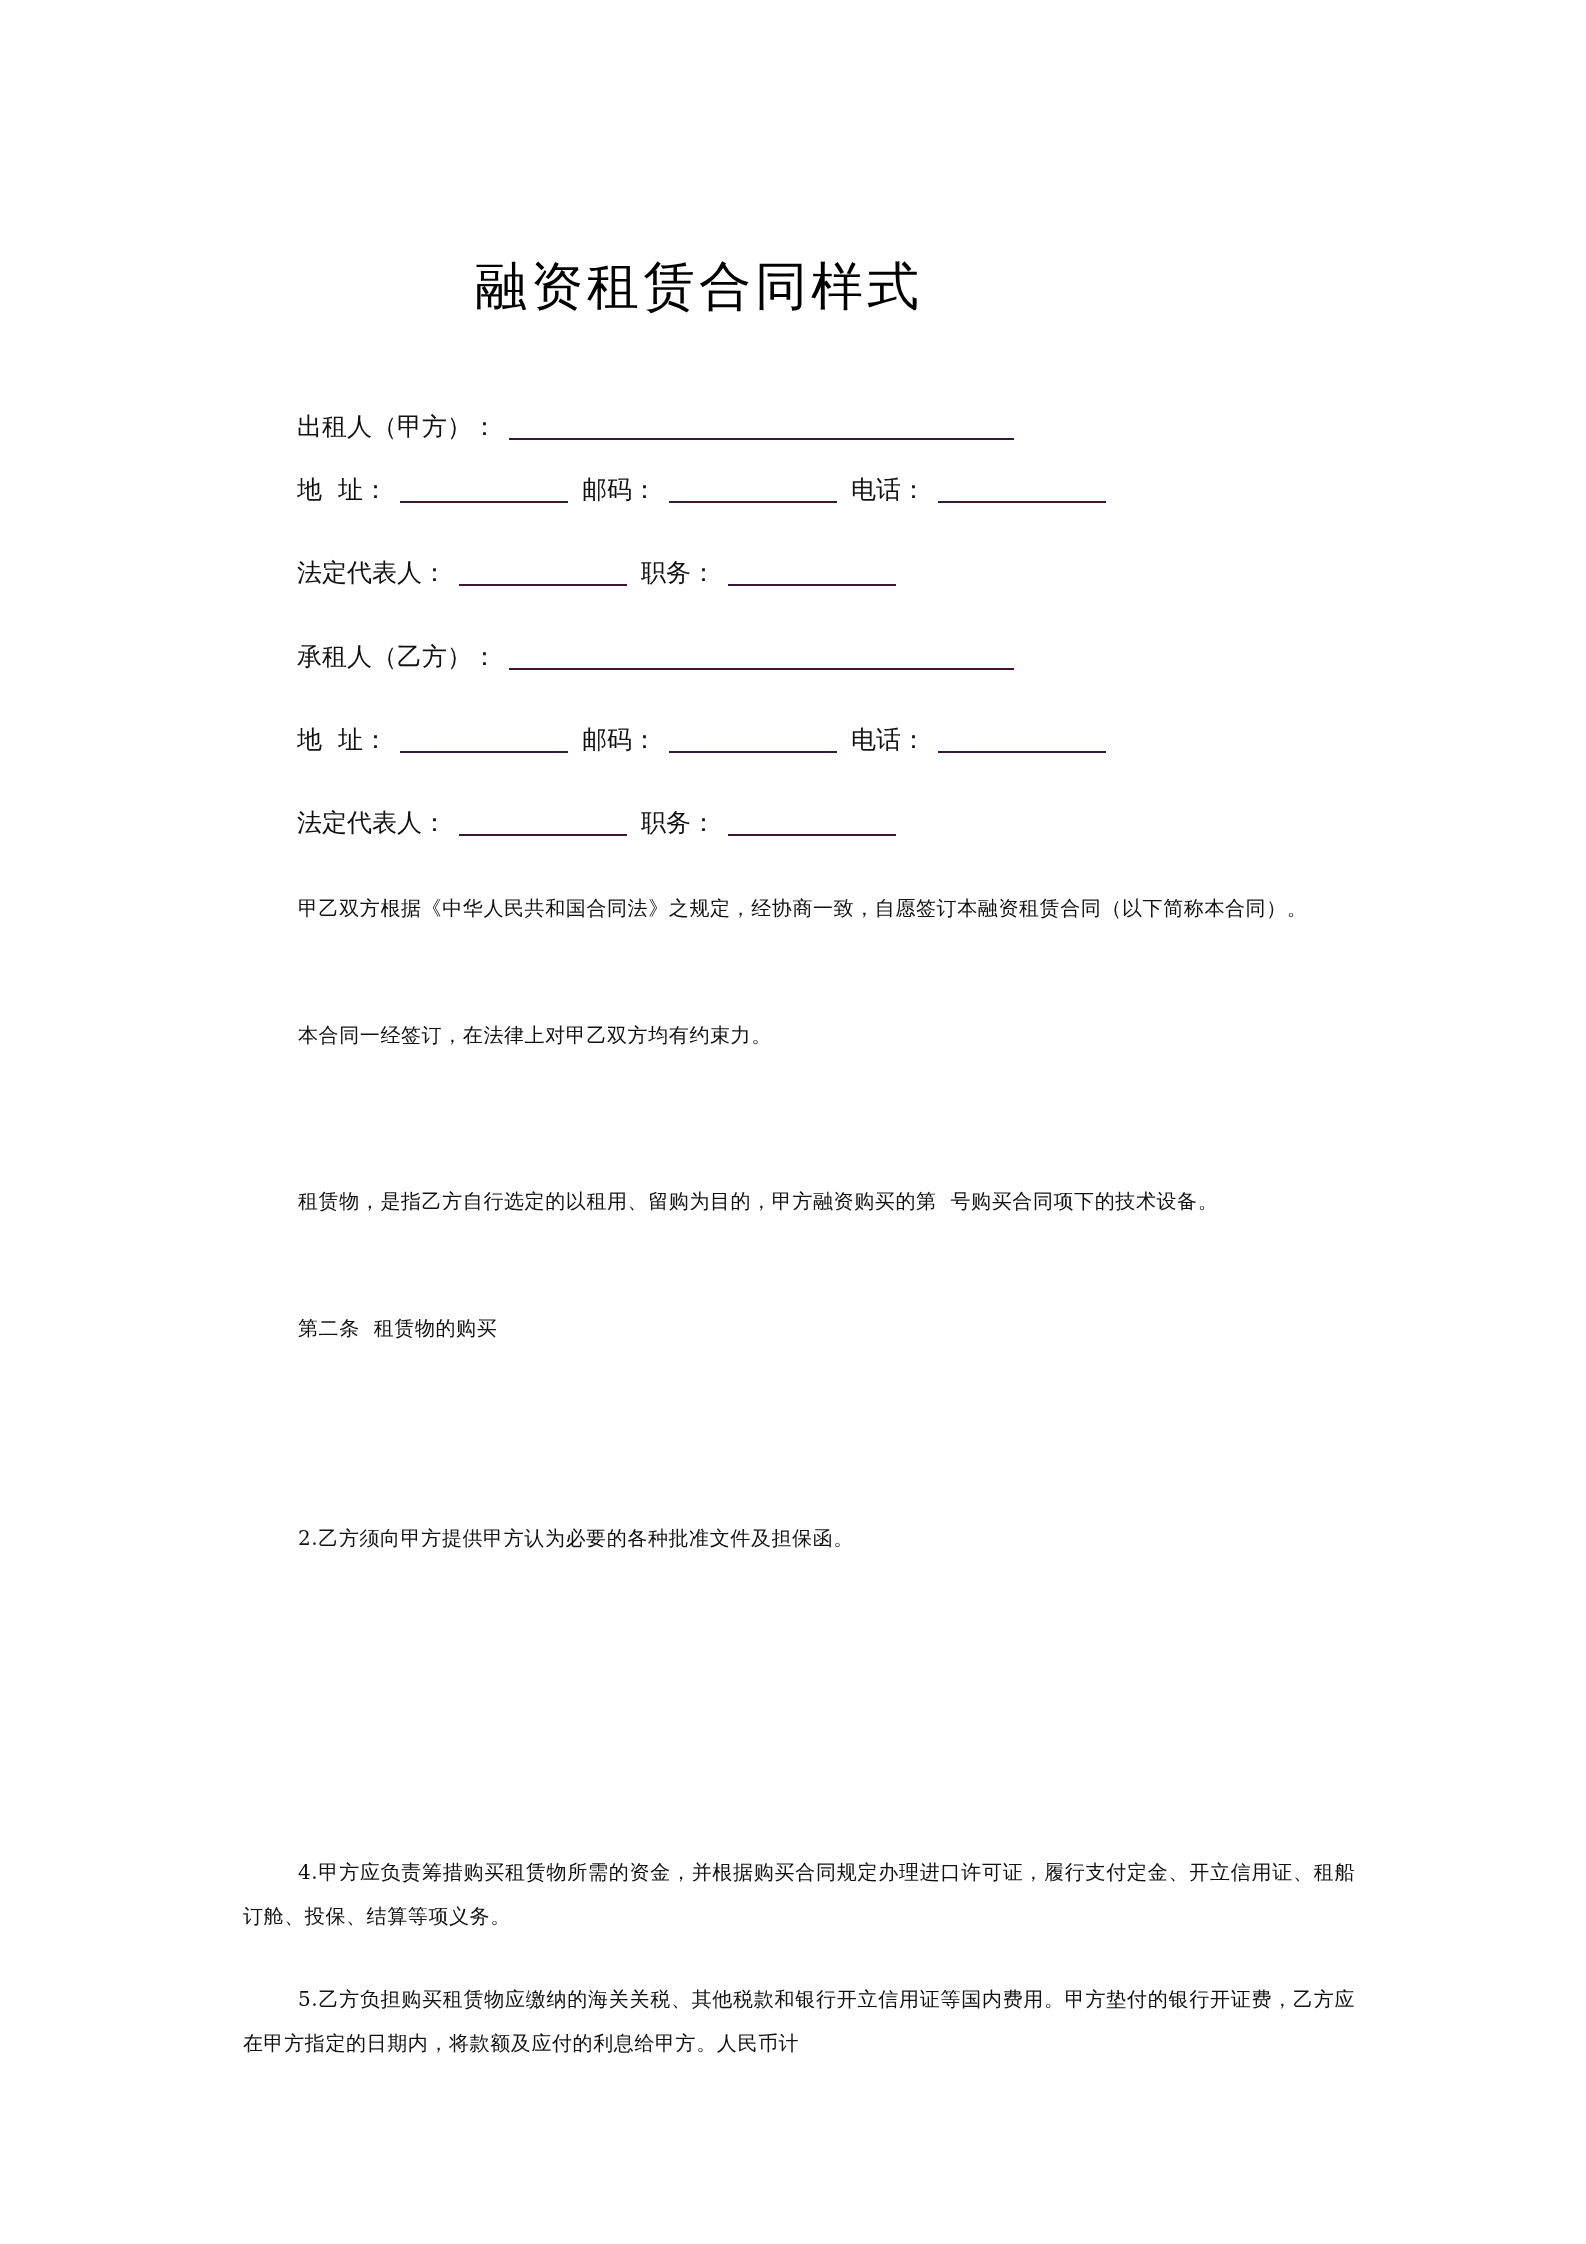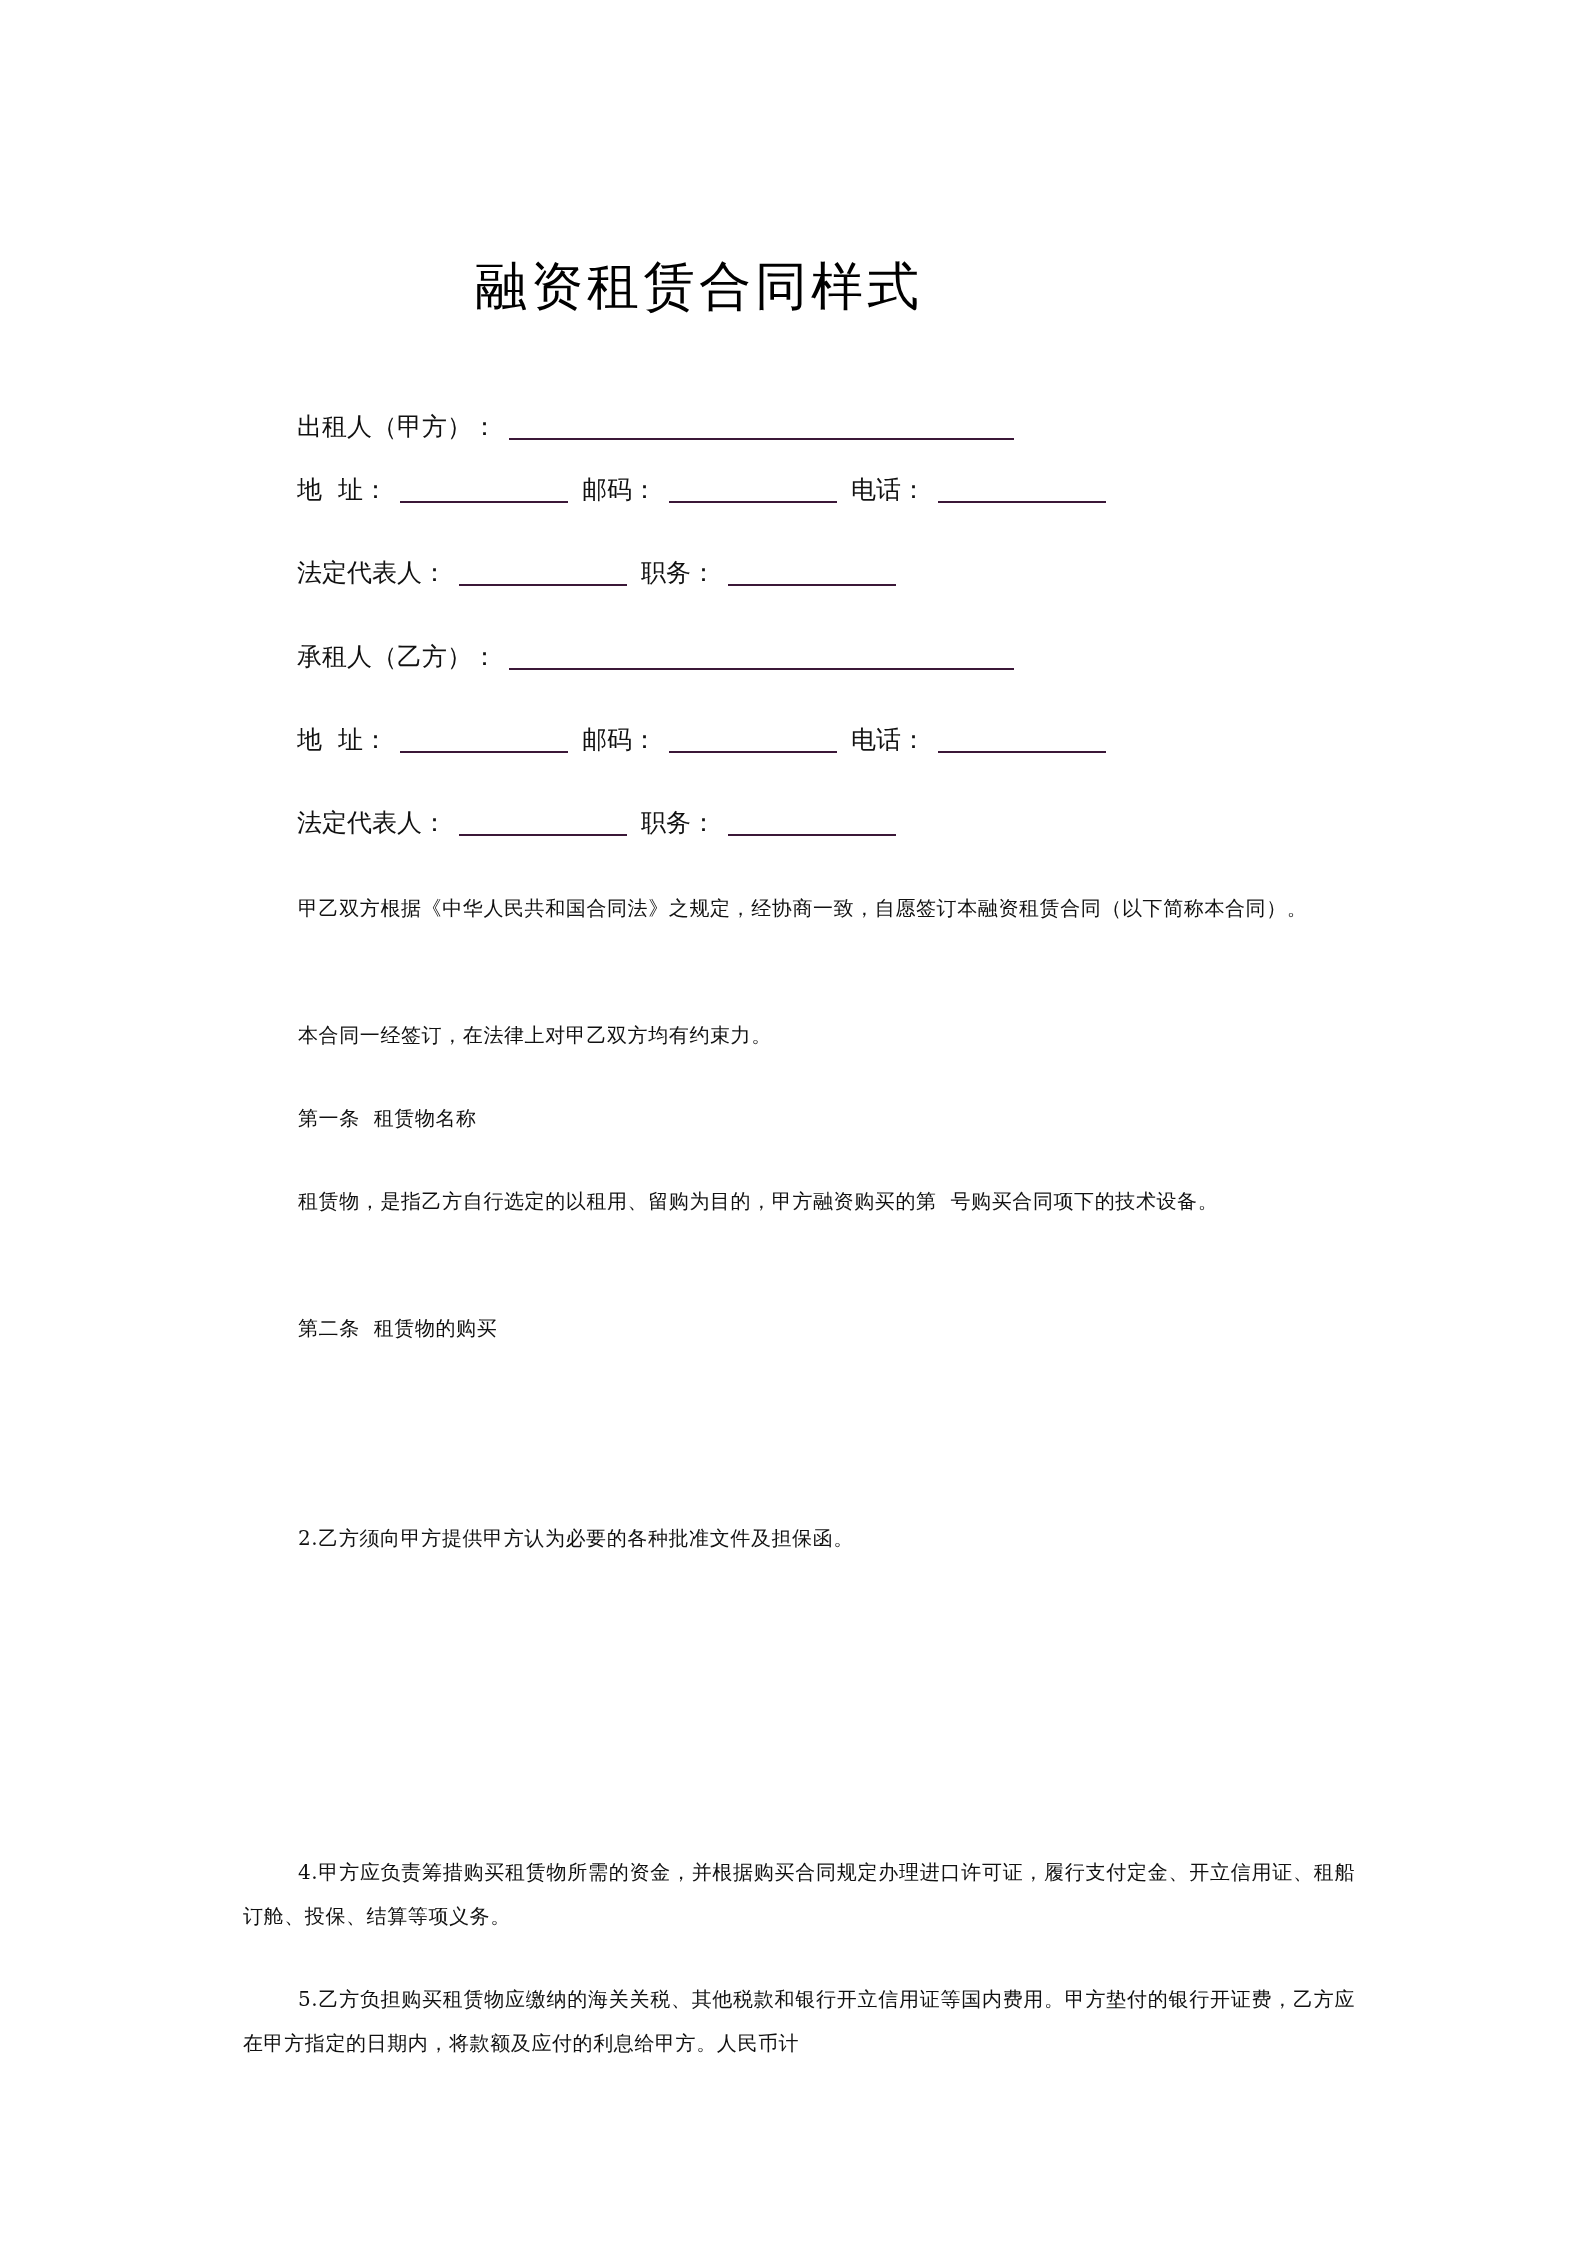--- a/index.html
+++ b/index.html
@@ -39,20 +39,19 @@
   </div>
   <div class="field-row" style="top:725px;">
     <span class="lbl" style="white-space:pre;">地  址：</span><span class="blank short"></span><span class="lbl">邮码：</span><span class="blank short"></span><span class="lbl">电话：</span><span class="blank short"></span>
   </div>
   <div class="field-row" style="top:808px;">
     <span class="lbl">法定代表人：</span><span class="blank short"></span><span class="lbl">职务：</span><span class="blank short"></span>
   </div>
 
   <p class="para" style="top:886px;">甲乙双方根据《中华人民共和国合同法》之规定，经协商一致，自愿签订本融资租赁合同（以下简称本合同）。</p>
   <p class="para" style="top:1013px;">本合同一经签订，在法律上对甲乙双方均有约束力。</p>
-  <p class="para" style="top:1096px; white-space:pre;">第一条  租赁物名称</p>
   <p class="para" style="top:1179px; white-space:pre-wrap;">租赁物，是指乙方自行选定的以租用、留购为目的，甲方融资购买的第  号购买合同项下的技术设备。</p>
   <p class="para" style="top:1306px; white-space:pre;">第二条  租赁物的购买</p>
   <p class="para" style="top:1516px;">2.乙方须向甲方提供甲方认为必要的各种批准文件及担保函。</p>
   <p class="para" style="top:1850px;">4.甲方应负责筹措购买租赁物所需的资金，并根据购买合同规定办理进口许可证，履行支付定金、开立信用证、租船订舱、投保、结算等项义务。</p>
   <p class="para" style="top:1977px;">5.乙方负担购买租赁物应缴纳的海关关税、其他税款和银行开立信用证等国内费用。甲方垫付的银行开证费，乙方应在甲方指定的日期内，将款额及应付的利息给甲方。人民币计</p>
 
 </div>
 
 </body></html>

